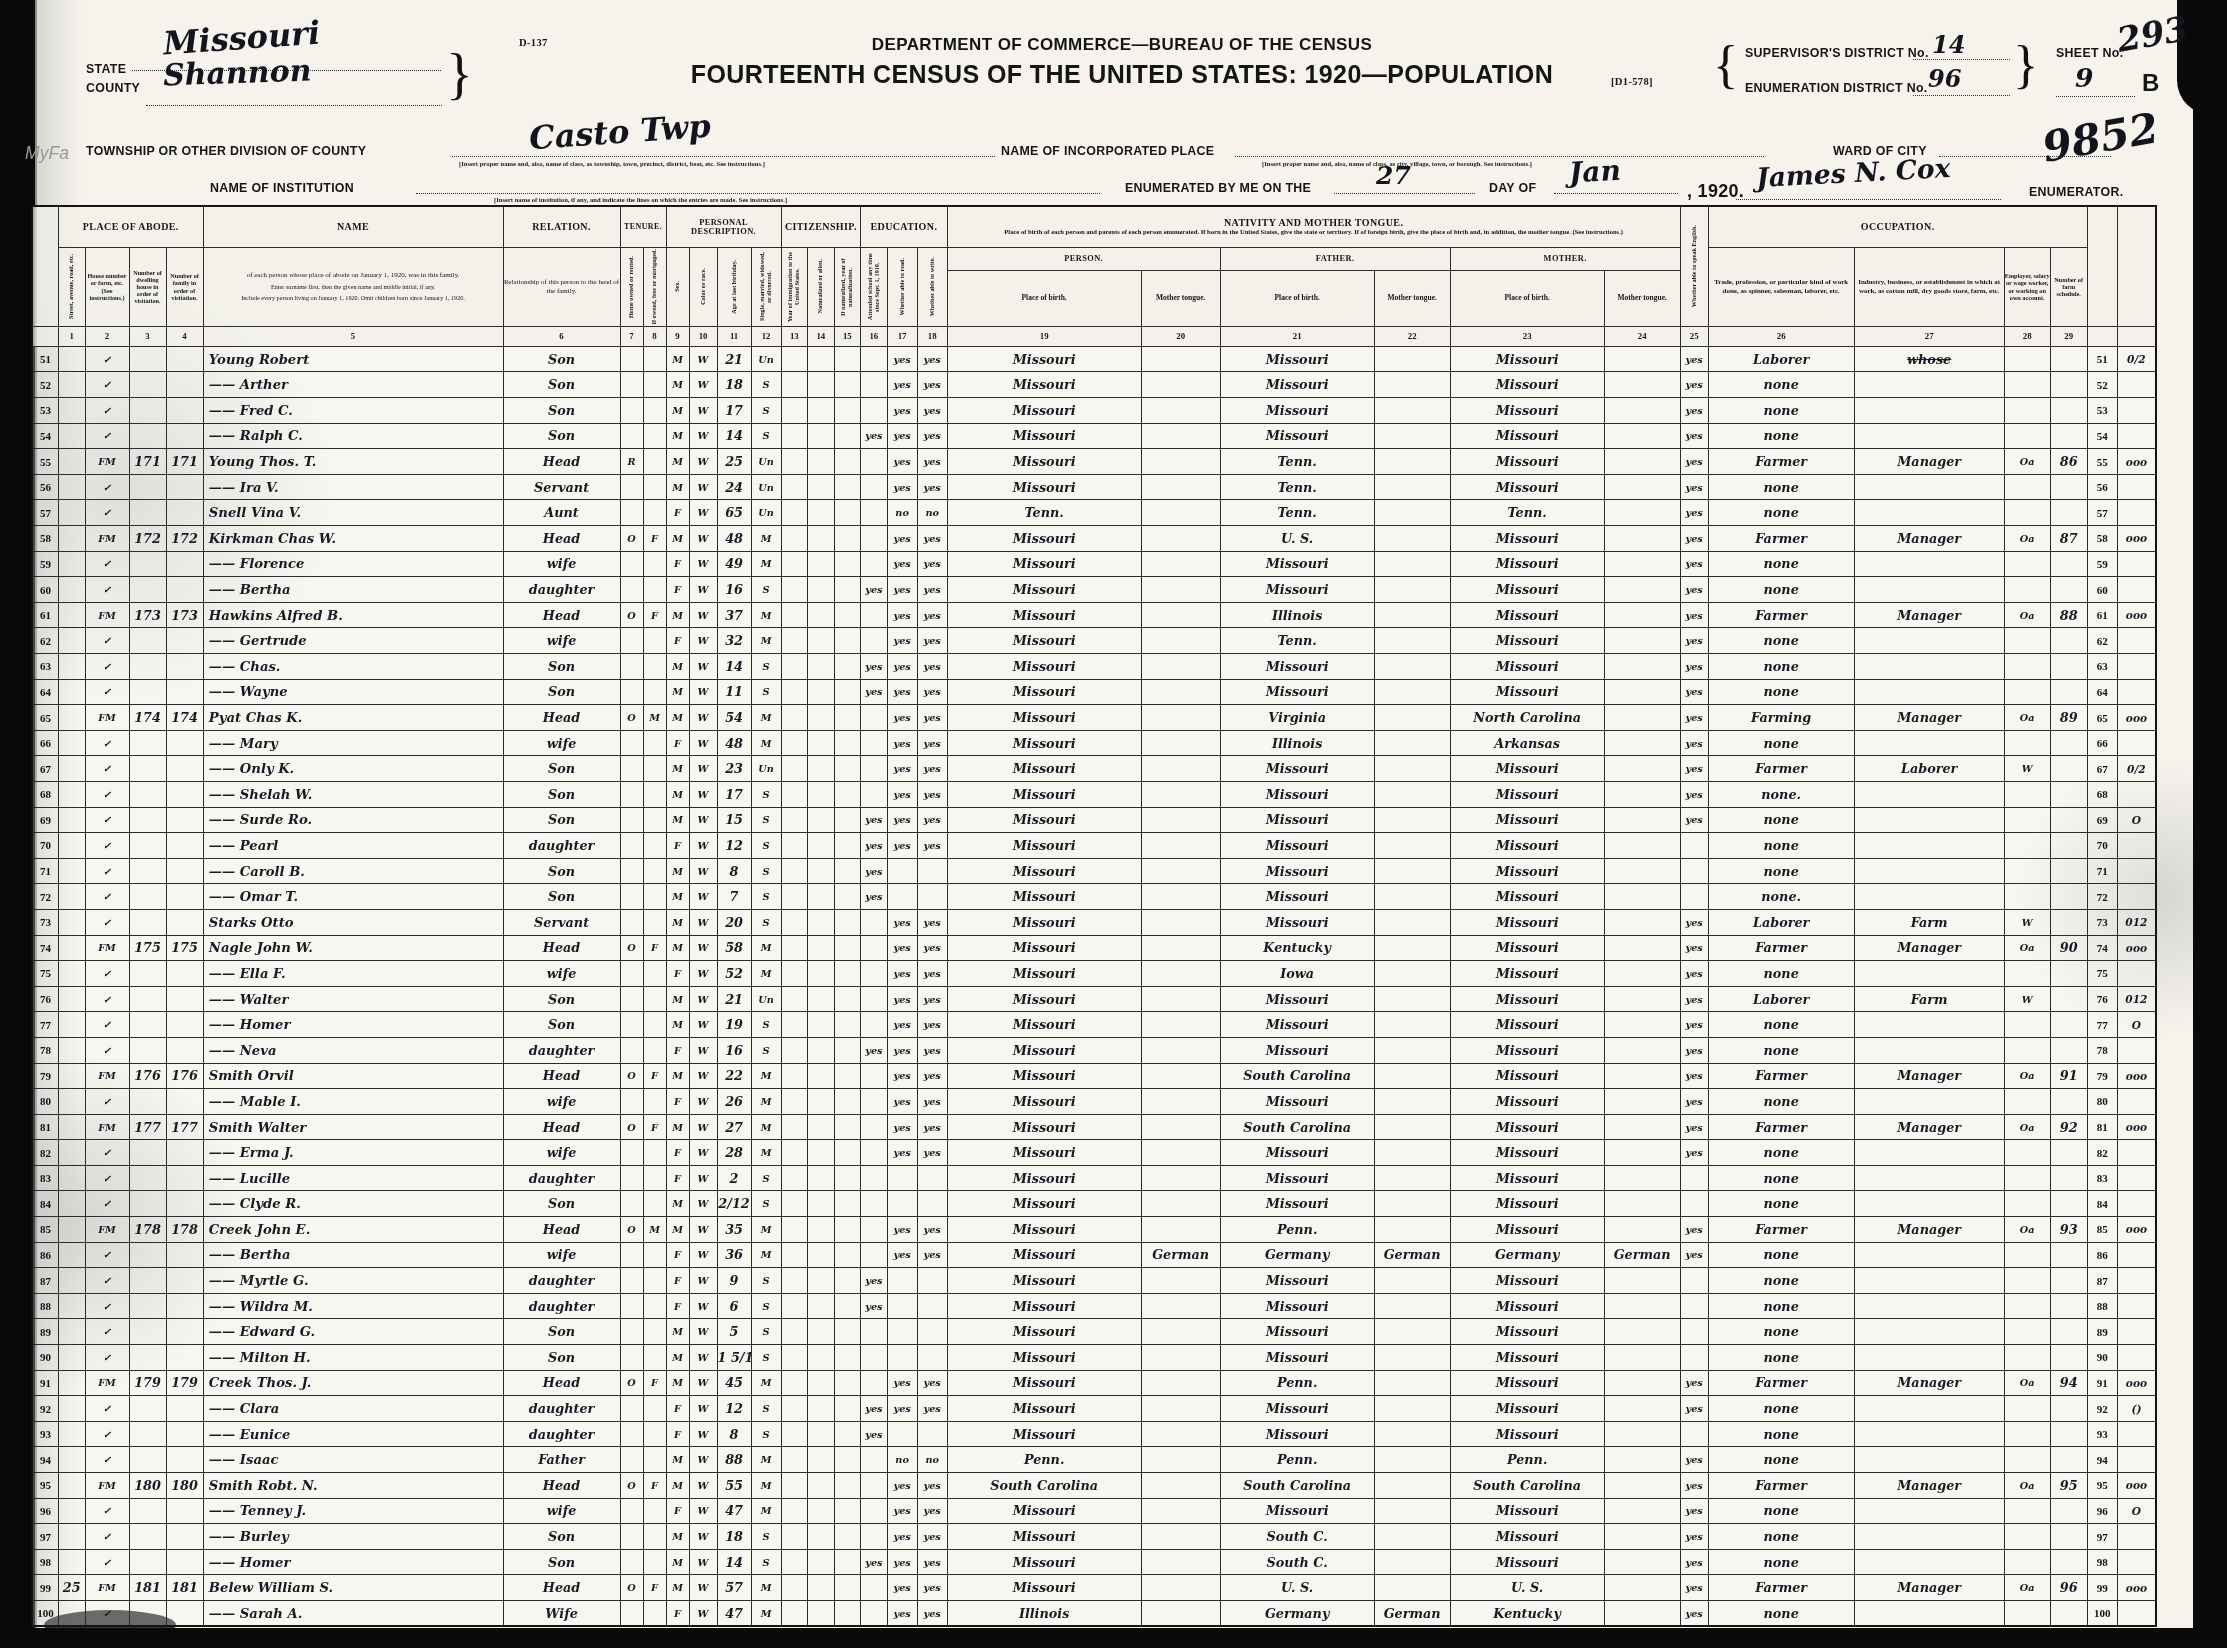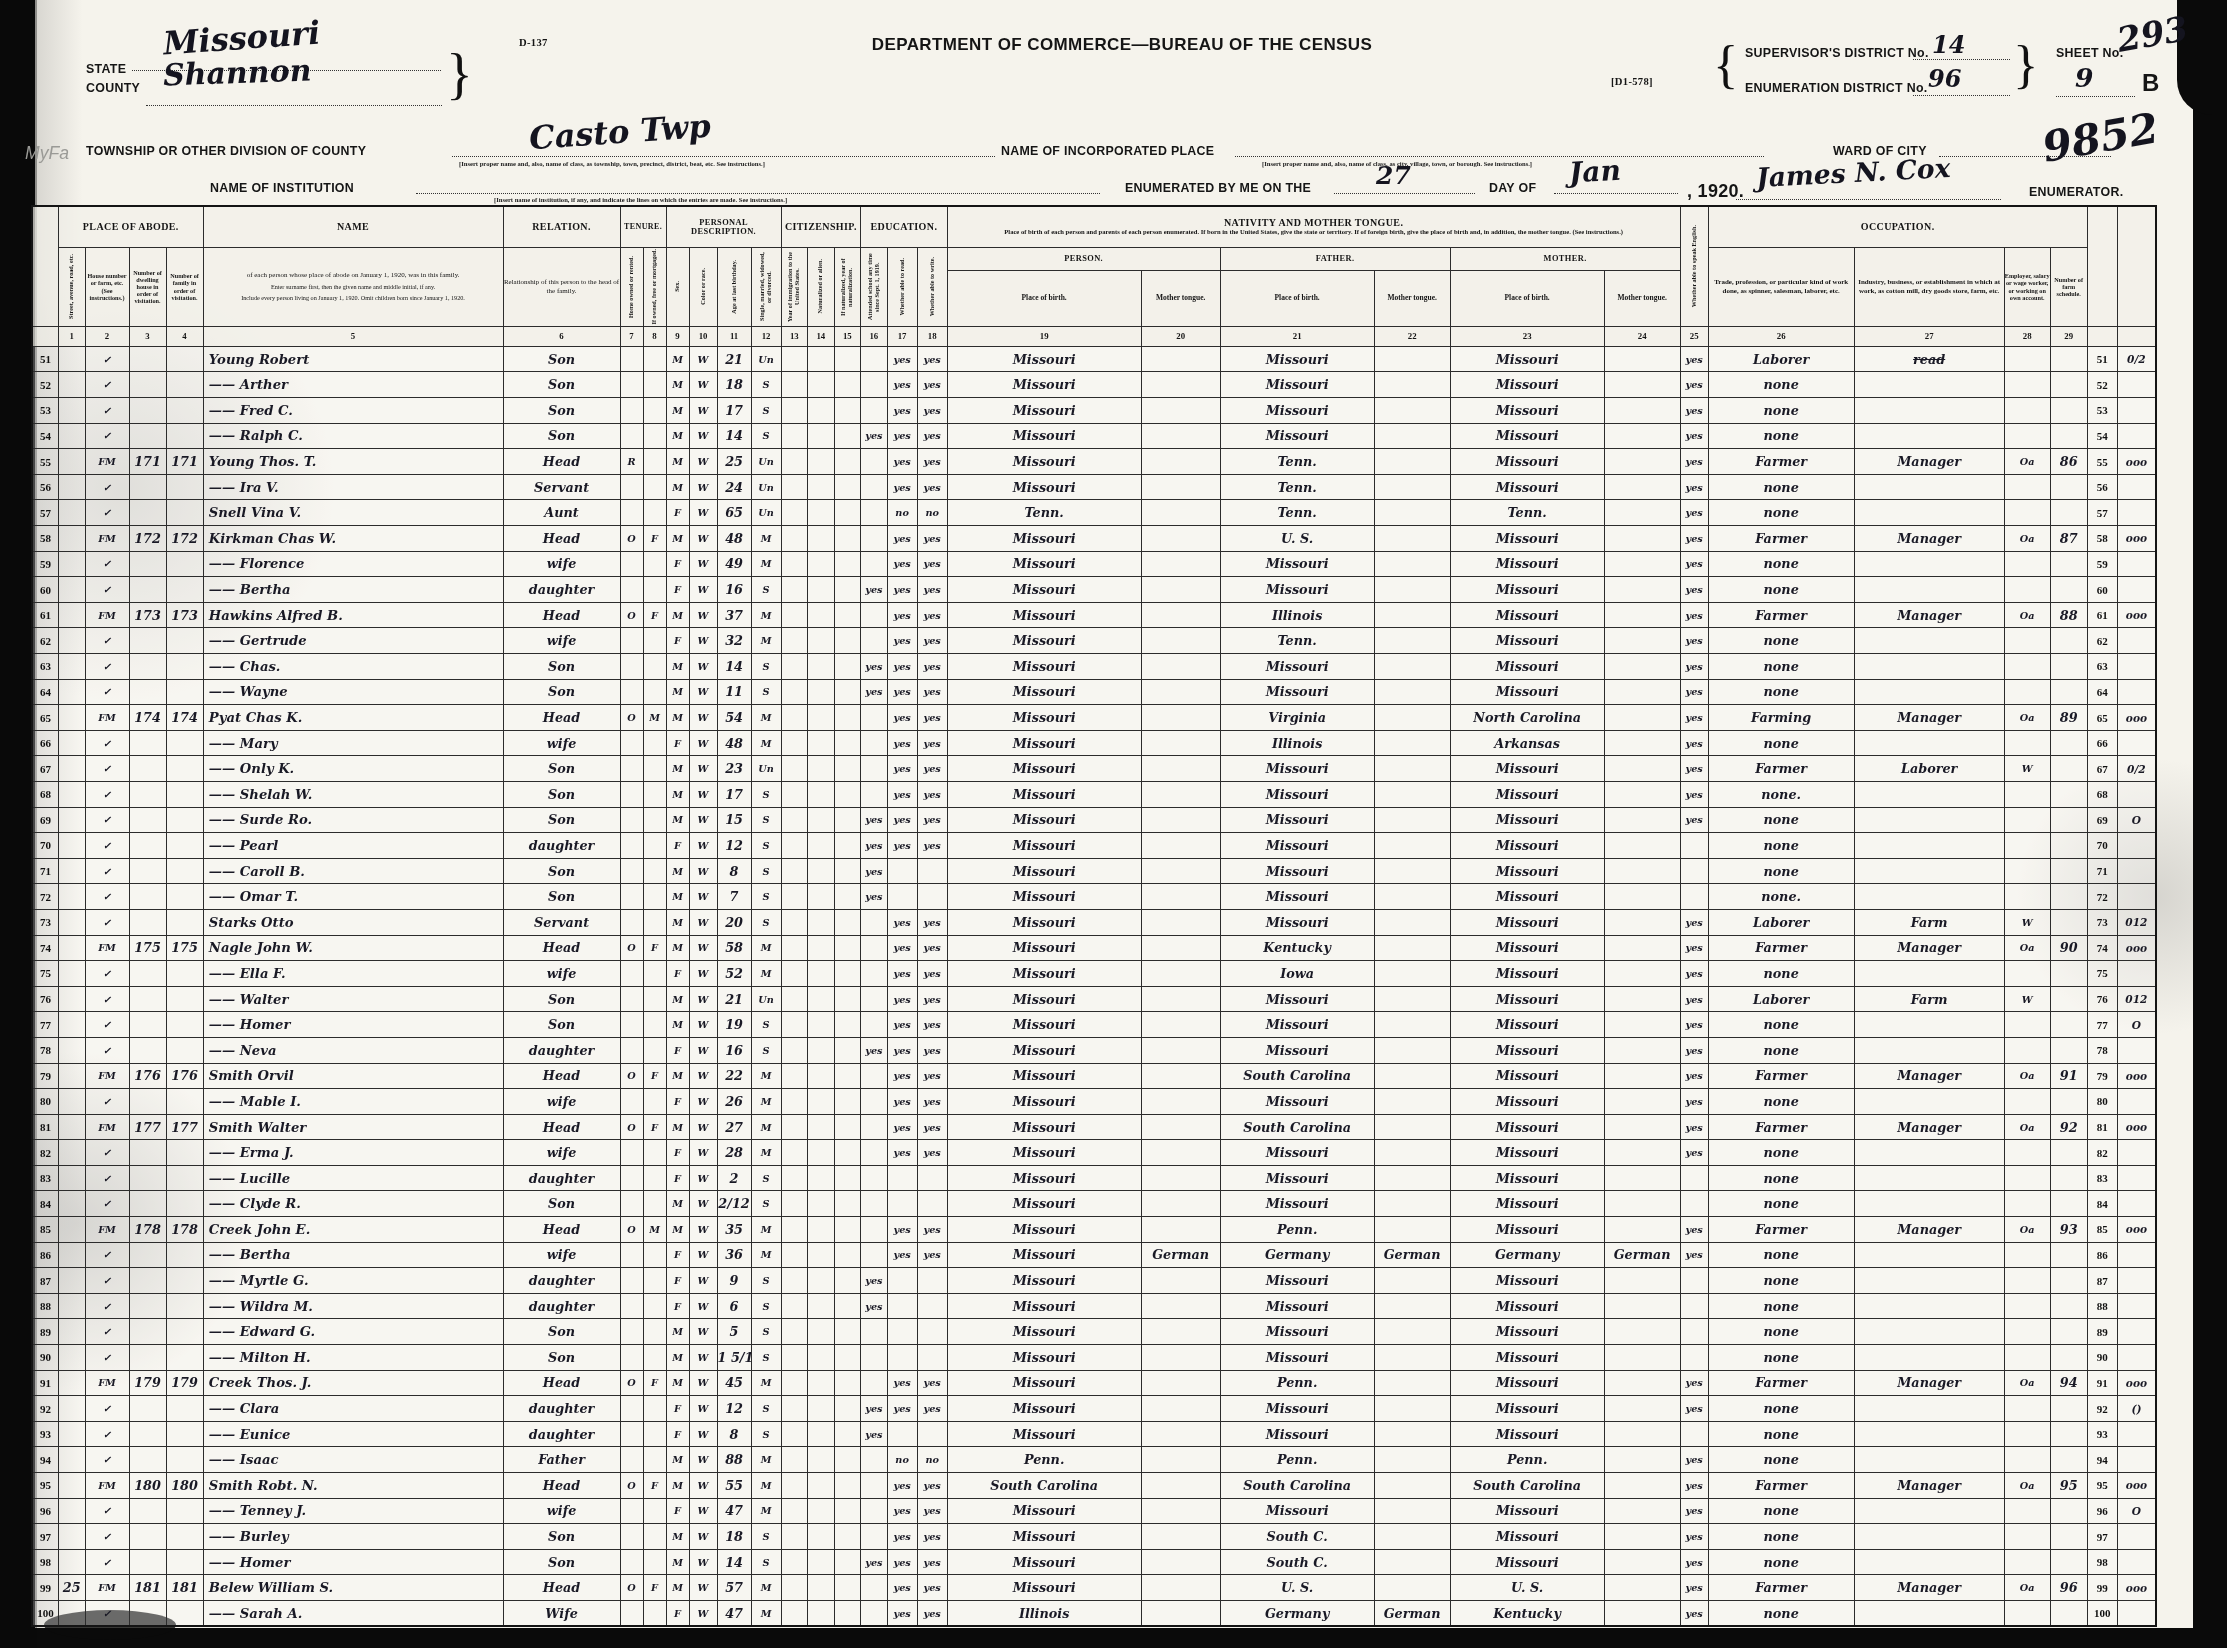--- a/index.html
+++ b/index.html
@@ -61,20 +61,21 @@
   <div class="hw" style="left:163px;top:19.4px;font-size:32px;transform:rotate(-4deg);">Missouri</div>
   <div class="dots" style="left:132px;top:69px;width:309px;"></div>
   <div class="lbl" style="left:86px;top:81px;font-size:12.4px;">COUNTY</div>
   <div class="hw" style="left:163px;top:55px;font-size:30px;transform:rotate(-2deg);">Shannon</div>
   <div class="dots" style="left:146px;top:104px;width:296px;"></div>
   <div class="brace" style="left:446px;top:42px;font-size:56px;">}</div>
 
   <div class="lbl" style="left:519px;top:37px;font-size:10.6px;font-family:'Liberation Serif',serif;">D-137</div>
 
   <div class="lbl" style="left:1122px;top:35px;font-size:17px;transform:translateX(-50%);letter-spacing:0.4px;">DEPARTMENT OF COMMERCE—BUREAU OF THE CENSUS</div>
+  <div class="lbl" style="left:1122px;top:60px;font-size:25px;transform:translateX(-50%);letter-spacing:0.4px;">FOURTEENTH CENSUS OF THE UNITED STATES: 1920—POPULATION</div>
 
   <div class="lbl" style="left:1611px;top:32px;font-size:10.6px;font-family:'Liberation Serif',serif;margin-top:44px;">[D1-578]</div>
 
   <div class="brace" style="left:1713px;top:34px;font-size:53px;">{</div>
   <div class="lbl" style="left:1745px;top:46px;font-size:12.4px;">SUPERVISOR'S DISTRICT No.</div>
   <div class="hw" style="left:1932px;top:30px;font-size:24px;">14</div>
   <div class="dots" style="left:1913px;top:58px;width:97px;"></div>
   <div class="lbl" style="left:1745px;top:81px;font-size:12.4px;">ENUMERATION DISTRICT No.</div>
   <div class="hw" style="left:1928px;top:64px;font-size:24px;">96</div>
   <div class="dots" style="left:1913px;top:94px;width:97px;"></div>
@@ -320,21 +321,21 @@
           <td class="hwc sm">yes</td>
           <td class="hwc sm">yes</td>
           <td class="hwc">Missouri</td>
           <td class="hwc"></td>
           <td class="hwc">Missouri</td>
           <td class="hwc"></td>
           <td class="hwc">Missouri</td>
           <td class="hwc"></td>
           <td class="hwc sm">yes</td>
           <td class="hwc">Laborer</td>
-          <td class="hwc strike">read</td>
+          <td class="hwc strike">whose</td>
           <td class="hwc sm"></td>
           <td class="hwc"></td>
           <td class="lnc">51</td>
           <td class="hwc notec">0/2</td>
         </tr>
         <tr>
           <td class="lnc">52</td>
           <td class="hwc"></td>
           <td class="hwc sm">✓</td>
           <td class="hwc"></td>

